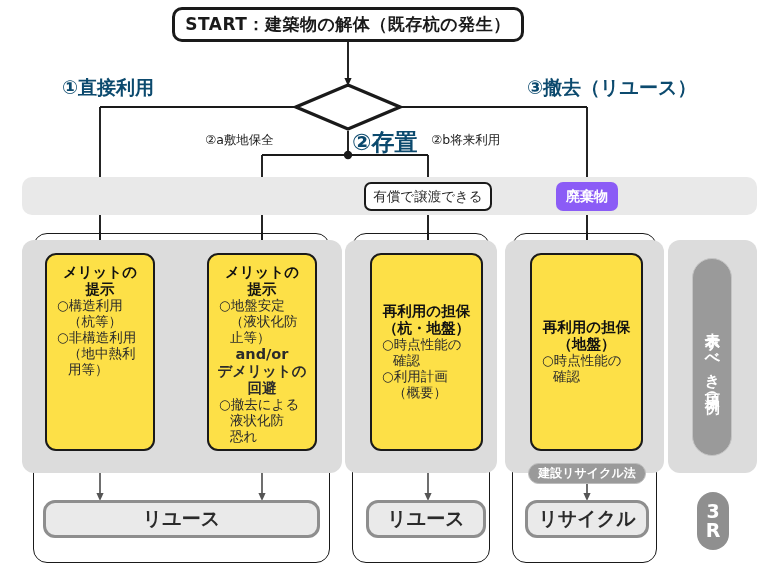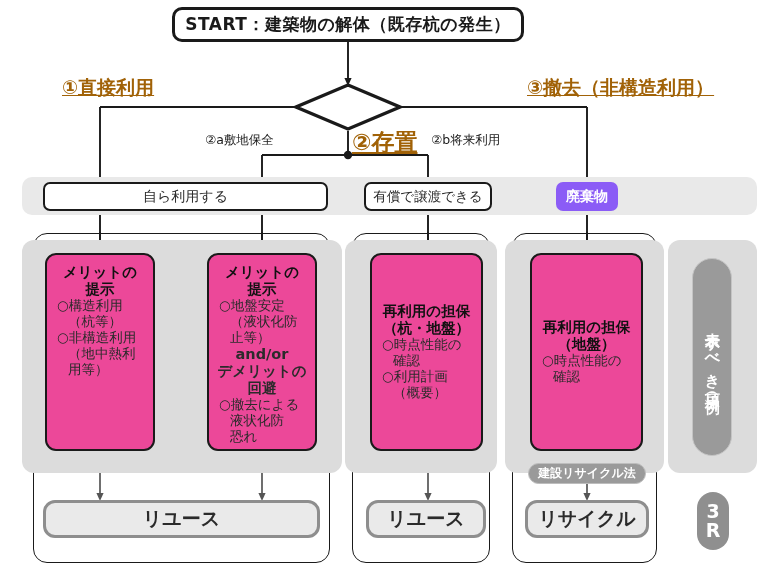--- a/index.html
+++ b/index.html
@@ -67,21 +67,21 @@
     display:flex;align-items:center;justify-content:center;
     font-weight:bold;
     font-size:13px;
     border:1.5px solid #bdbdbd;
   }
   .pill.dim{background:#adadad;border-color:#cfcfcf;}
 
   .detail-box{
     border:2.8px solid #1a1a1a;
     border-radius:11px;
-    background:#ec4899;
+    background:#fde047;
     display:flex;
     flex-direction:column;
     justify-content:center;
     align-items:center;
     padding:6px 4px;
     overflow:hidden;
   }
   .detail-box.topalign{justify-content:flex-start;padding-top:9px;}
   .db-title{
     font-weight:bold;
@@ -114,23 +114,22 @@
 
   .diamond-label{
     display:flex;align-items:center;justify-content:center;
     font-size:14px;
     color:#1a1a1a;
   }
 
   .br-label{
     font-size:19px;
     font-weight:bold;
-    color:#a16207;
+    color:#0c4a6e;
     white-space:nowrap;
-    text-decoration:underline;
   }
   .br-label.mid{font-size:23px;}
   .sub-label{
     font-size:12.5px;
     color:#1a1a1a;
     white-space:nowrap;
   }
 
   .vert-pill{
     background:#9a9a9a;
@@ -218,28 +217,25 @@
 
   <div class="abs start-box" style="left:172px;top:7px;width:352px;height:35px;">
     <span>START：建築物の解体（既存杭の発生）</span>
   </div>
 
   <svg class="abs" style="left:294px;top:83px;width:108px;height:48px;" viewBox="0 0 108 48" xmlns="http://www.w3.org/2000/svg">
     <polygon points="54,2 106,24 54,46 2,24" fill="#ffffff" stroke="#1a1a1a" stroke-width="3.2"></polygon>
   </svg>
 
   <div class="abs br-label" style="left:62px;top:75px;">①直接利用</div>
-  <div class="abs br-label" style="left:527px;top:75px;">③撤去（非構造利用）</div>
+  <div class="abs br-label" style="left:527px;top:75px;">③撤去（リユース）</div>
   <div class="abs br-label mid" style="left:352px;top:127px;">②存置</div>
   <div class="abs sub-label" style="left:205px;top:132px;">②a敷地保全</div>
   <div class="abs sub-label" style="left:431px;top:132px;">②b将来利用</div>
 
-  <div class="abs flat-box" style="left:43px;top:182px;width:285px;height:29px;">
-    <span>自ら利用する</span>
-  </div>
   <div class="abs flat-box small" style="left:364px;top:182px;width:128px;height:29px;align-items:center;">
     <span>有償で譲渡できる</span>
   </div>
   <div class="abs dark-box" style="left:556px;top:182px;width:62px;height:29px;">
     <span>廃棄物</span>
   </div>
 
   <div class="abs detail-box topalign" style="left:45px;top:253px;width:110px;height:198px;">
     <div class="db-title">メリットの<br>提示</div>
     <div class="db-line">○構造利用</div>

